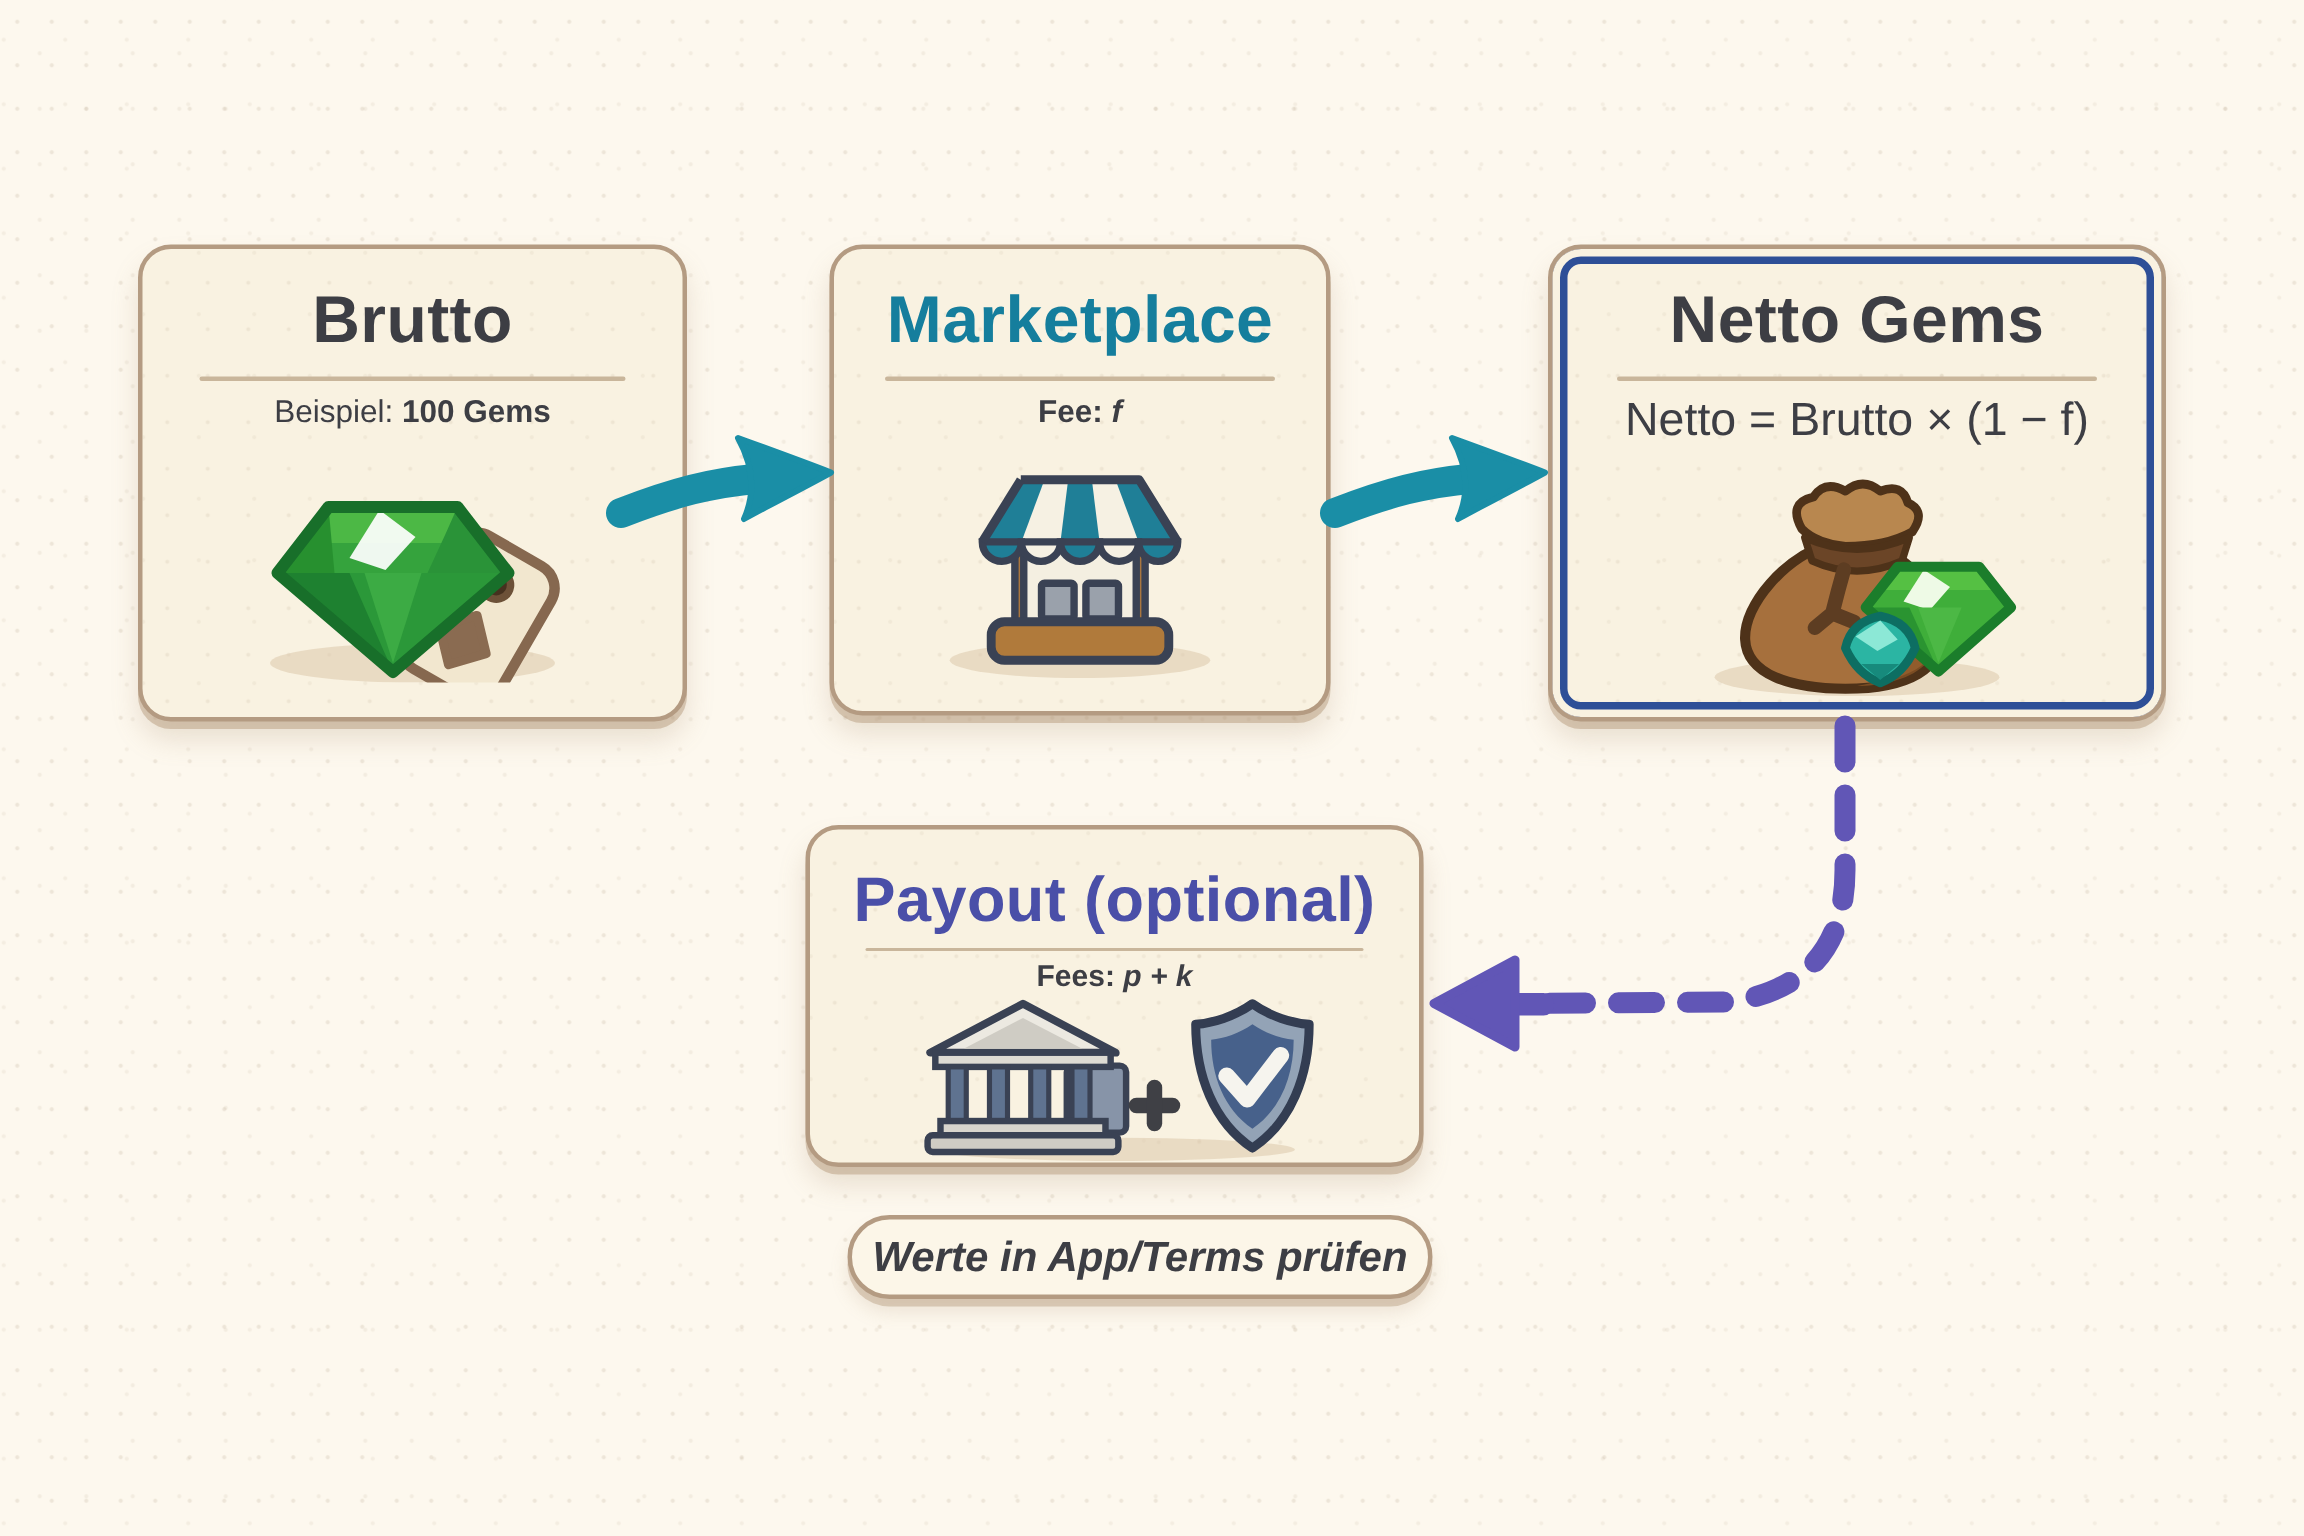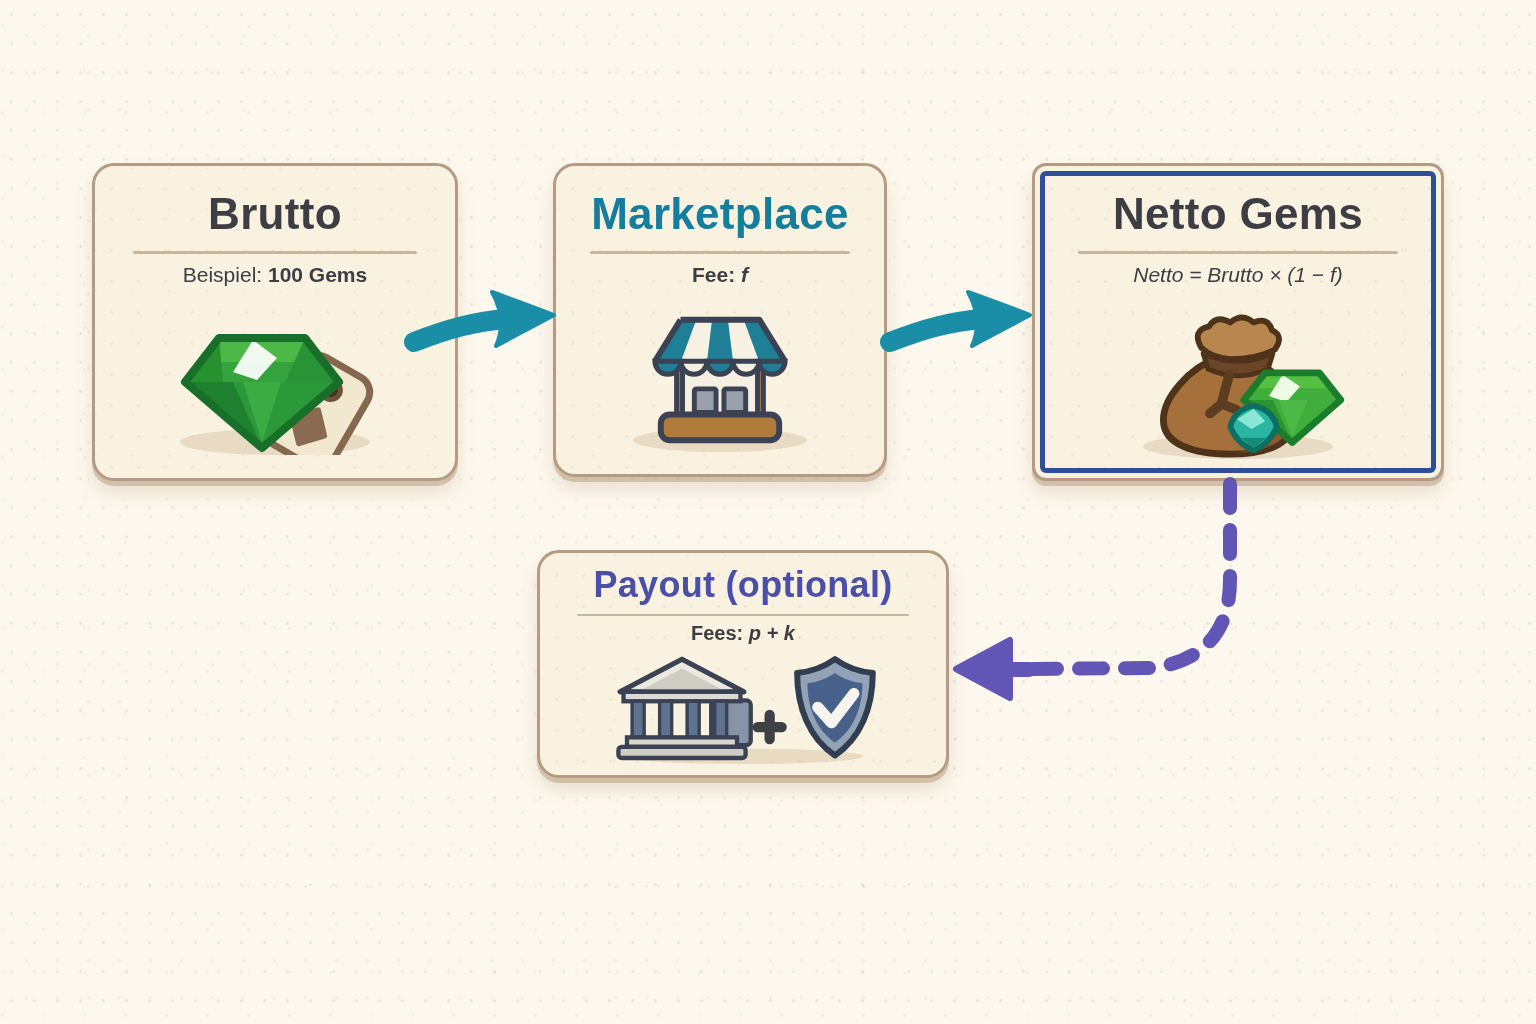--- a/index.html
+++ b/index.html
@@ -30,37 +30,36 @@
     border-radius:22px;
     box-shadow:0 5px 0 rgba(177,148,118,.45), 0 12px 18px rgba(166,136,104,.22);
     display:flex;flex-direction:column;align-items:center;
   }
   .card--netto{
     box-shadow:
       inset 0 0 0 5px #f9f2e1,
       inset 0 0 0 10px #2e4f97,
       0 5px 0 rgba(177,148,118,.45),
       0 12px 18px rgba(166,136,104,.22);
-    border-radius: 14px;
   }
   .card-title{
     margin:24px 0 0;
     font-size:44px;font-weight:700;line-height:1.1;
     color:#3d3e44;letter-spacing:.3px;white-space:nowrap;
   }
   .card--marketplace .card-title{color:#157e9d;}
-  .card--payout .card-title{color:#4a4fa8;font-size:36px;margin-top:12px;}
+  .card--payout .card-title{color:#4a4fa8;font-size:42px;margin-top:24px;}
   .divider{height:3px;background:#c9b69b;width:79%;border-radius:2px;margin:13px auto 9px;flex:none;}
   .card--payout .divider{margin:9px auto 6px;width:82%;height:2px;}
   .card-sub{font-size:21px;color:#3d3e44;white-space:nowrap;line-height:1.1;}
   .card-sub .lbl{font-weight:400;}
   .card--marketplace .card-sub .lbl, .card--payout .card-sub .lbl{font-weight:700;}
   .card-sub .val{font-weight:700;}
   .card--marketplace .card-sub .val, .card--payout .card-sub .val{font-style:italic;}
-  .card-sub.formula{font-style:italic;font-weight:500;font-size:21px;}
+  .card-sub.formula{font-weight:500;font-size:31px;}
   .card--payout .card-sub{font-size:20px;}
   .icon-wrap{flex:1;display:flex;align-items:center;justify-content:center;width:100%;min-height:0;}
   .pill{
     position:absolute;left:565px;top:810px;width:390px;height:56px;
     box-sizing:border-box;
     background:#fcf6e8;border:3px solid #b49b82;border-radius:30px;
     box-shadow:0 5px 0 rgba(177,148,118,.4), 0 9px 12px rgba(166,136,104,.18);
     display:flex;align-items:center;justify-content:center;
     font-size:28px;font-weight:700;font-style:italic;color:#3d3e44;white-space:nowrap;
   }
@@ -206,20 +205,23 @@
 
         <g>
           <path d="M 262 6 C 276 16 293 21 306 22 C 306 62 292 98 262 118 C 232 98 218 62 218 22 C 231 21 248 16 262 6 Z" fill="#93a3b6" stroke="#333d52" stroke-width="7" stroke-linejoin="round"></path>
           <path d="M 262 22 C 272 29 284 33 294 34 C 294 62 284 88 262 103 C 240 88 230 62 230 34 C 240 33 252 29 262 22 Z" fill="#47618b"></path>
           <path d="M 242 62 L 258 80 L 284 46" fill="none" stroke="#f6f4ee" stroke-width="13" stroke-linecap="round" stroke-linejoin="round"></path>
         </g>
       </svg>
     </div>
   </div>
 
+  <div class="pill">
+    <span>Werte in App/Terms prüfen</span>
+  </div>
 
   <svg class="arrow" style="left:402px;top:282px;" width="160" height="80" viewBox="0 0 160 80">
     <path d="M 12 60 C 48 46 72 40 104 37" fill="none" stroke="#1a8ea6" stroke-width="20" stroke-linecap="round"></path>
     <path d="M 90 10 C 112 18 134 26 152 33 C 132 44 112 54 94 64 C 102 46 100 28 90 10 Z" fill="#1a8ea6" stroke="#1a8ea6" stroke-width="4" stroke-linejoin="round"></path>
   </svg>
 
   <svg class="arrow" style="left:878px;top:282px;" width="160" height="80" viewBox="0 0 160 80">
     <path d="M 12 60 C 48 46 72 40 104 37" fill="none" stroke="#1a8ea6" stroke-width="20" stroke-linecap="round"></path>
     <path d="M 90 10 C 112 18 134 26 152 33 C 132 44 112 54 94 64 C 102 46 100 28 90 10 Z" fill="#1a8ea6" stroke="#1a8ea6" stroke-width="4" stroke-linejoin="round"></path>
   </svg>

